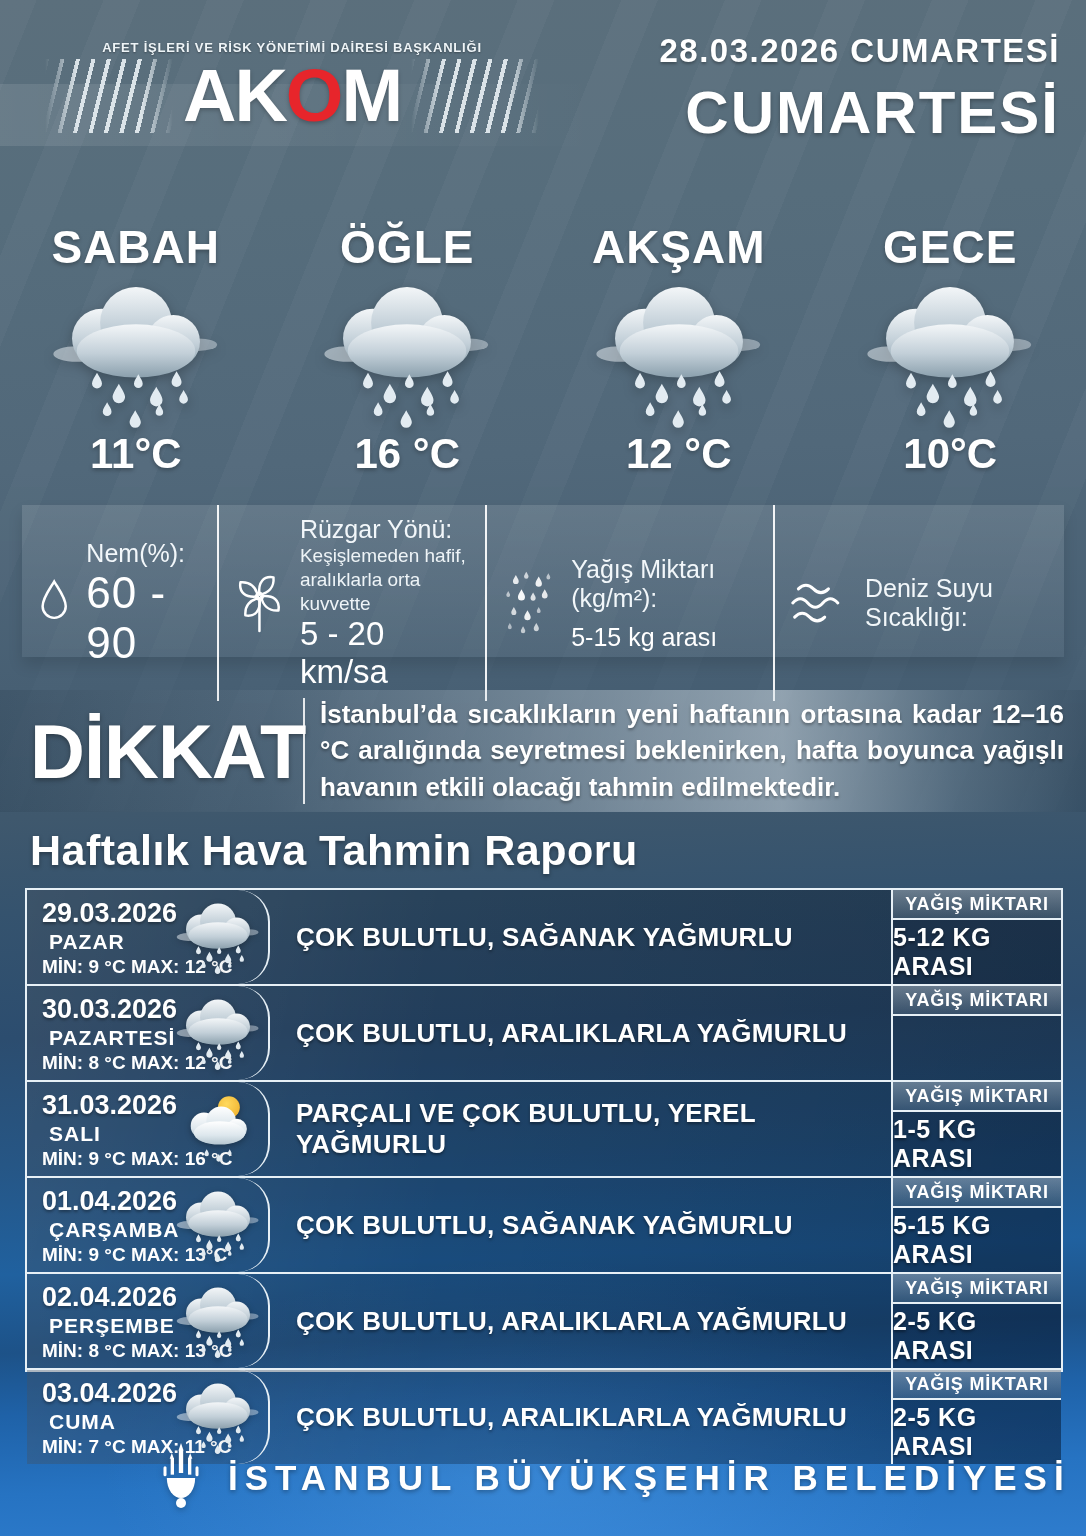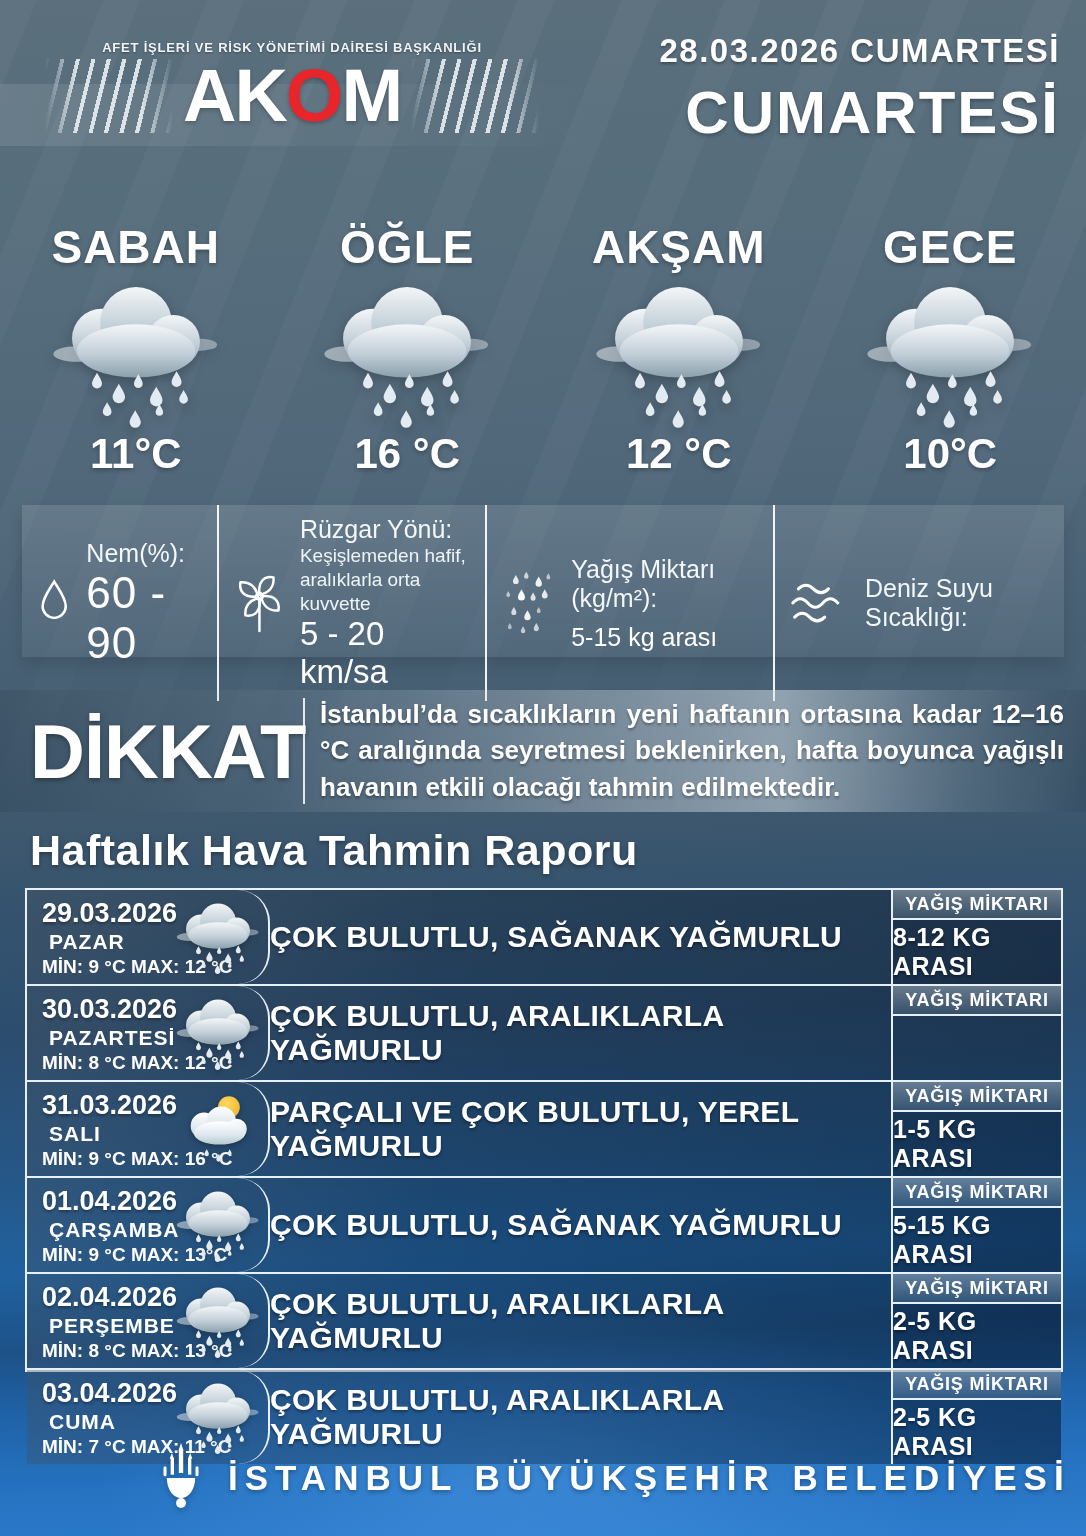--- a/index.html
+++ b/index.html
@@ -78,21 +78,21 @@
   .t-row{display:grid;grid-template-columns:243px 1fr 170px;
     background:linear-gradient(102deg, rgba(255,255,255,.09), rgba(255,255,255,0) 40%, rgba(0,6,16,.14)),
                rgba(9,27,45,.30);}
   .t-row + .t-row{border-top:2px solid #e7f0f6;}
   .c-date{position:relative;border-right:2px solid #e7f0f6;padding:8px 0 6px 15px;box-sizing:border-box;border-radius:32px;}
   .d1{font-size:27px;font-weight:700;text-shadow:0 2px 3px rgba(0,0,0,.35);}
   .d2{font-size:21px;font-weight:700;letter-spacing:1px;padding-left:7px;margin-top:1px;}
   .d3{font-size:19px;font-weight:700;margin-top:2px;}
   .row-icon{position:absolute;right:2px;top:50%;transform:translateY(-50%);width:96px;height:78px;
     filter:drop-shadow(0 2px 3px rgba(0,0,0,.3));}
-  .c-desc{display:flex;align-items:center;font-size:30px;font-weight:700;
+  .c-desc{display:flex;align-items:center;padding-left:26px;font-size:26px;font-weight:700;
     letter-spacing:.3px;text-shadow:0 2px 3px rgba(0,0,0,.4);}
   .c-rain{border-left:2px solid #e7f0f6;display:grid;grid-template-rows:30px 1fr;box-sizing:border-box;}
   .rain-h{display:flex;align-items:center;justify-content:center;border-bottom:2px solid #e7f0f6;
     background:linear-gradient(180deg, rgba(238,245,250,.35), rgba(150,172,188,.22));
     font-size:18px;font-weight:700;letter-spacing:.8px;}
   .rain-v{display:flex;align-items:center;justify-content:center;font-size:25px;font-weight:700;
     letter-spacing:.5px;background:rgba(0,10,26,.14);text-shadow:0 2px 3px rgba(0,0,0,.4);}
 
   
   .footer{position:absolute;left:0;right:0;top:1420px;height:116px;
@@ -294,21 +294,21 @@
         <div class="d3">MİN: 9 °C MAX: 12 °C</div>
         <svg class="row-icon" viewBox="0 0 120 100">
             <use href="#sym-rain-cloud"></use>
           </svg>
       </div>
       <div class="c-desc">
           <span>ÇOK BULUTLU, SAĞANAK YAĞMURLU</span>
         </div>
       <div class="c-rain">
         <div class="rain-h">YAĞIŞ MİKTARI</div>
-        <div class="rain-v">8-12 KG ARASI</div>
+        <div class="rain-v">5-12 KG ARASI</div>
       </div>
     </div>
 
     <div class="t-row">
       <div class="c-date">
         <div class="d1">30.03.2026</div>
         <div class="d2">PAZARTESİ</div>
         <div class="d3">MİN: 8 °C MAX: 12 °C</div>
         <svg class="row-icon" viewBox="0 0 120 100">
             <use href="#sym-rain-cloud"></use>

